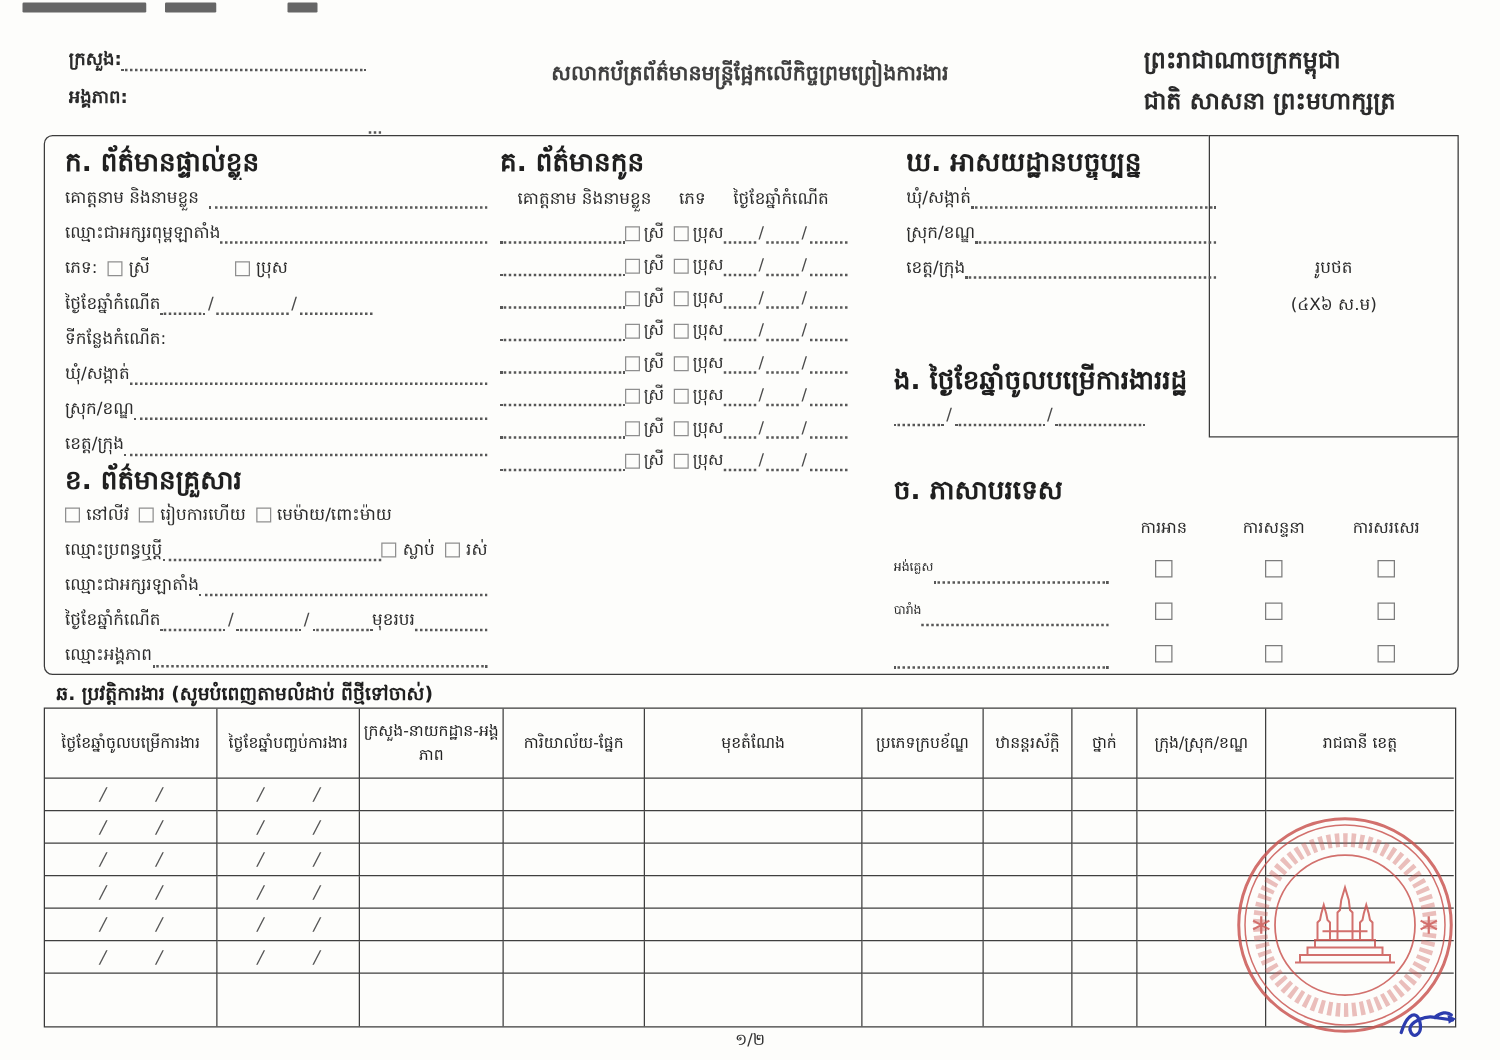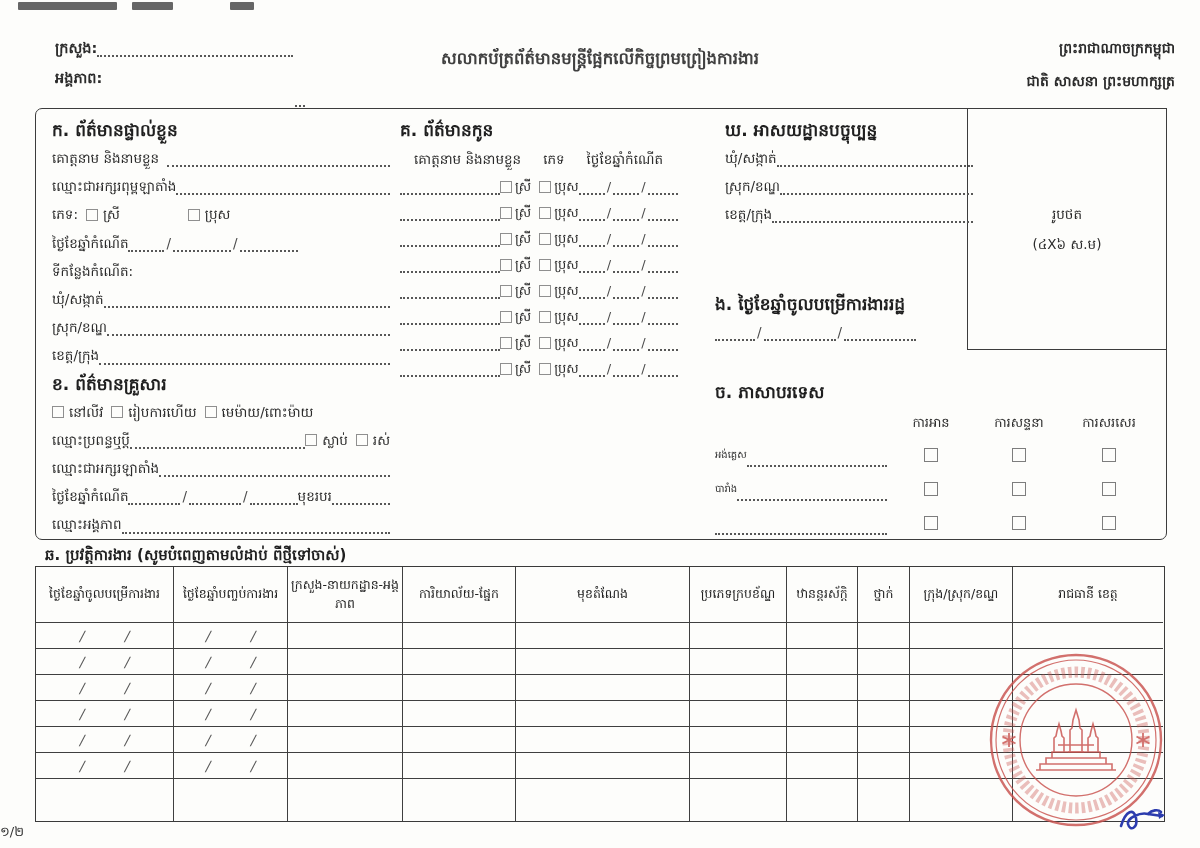--- a/index.html
+++ b/index.html
@@ -4,21 +4,21 @@
 <style>
   html,body { margin:0; padding:0; background:#e8e8e6; }
   #page {
     position:relative; width:1200px; height:848px; margin:0 auto;
     background:#fdfdfb; overflow:hidden;
     font-family:"DejaVu Sans", sans-serif; color:#2b2b2b;
   }
   .abs { position:absolute; }
   .khl { display:flex; align-items:baseline; font-size:13.5px; line-height:28px;
          white-space:nowrap; overflow:hidden; color:#2b2b2b; }
-  .heading { font-weight:bold; font-size:17px; line-height:28px; color:#1f1f1f; white-space:nowrap; overflow:hidden; }
+  .heading { font-weight:bold; font-size:21px; line-height:28px; color:#1f1f1f; white-space:nowrap; overflow:hidden; }
   .dots { display:inline-block; border-bottom:2px dotted #575757; height:13px; align-self:flex-end; margin-bottom:5px; }
   .dots.flex { flex:1 1 auto; min-width:10px; }
   .d26{width:26px}.d30{width:30px}.d36{width:36px}.d40{width:40px}.d48{width:48px}
   .d52{width:52px}.d58{width:58px}.d68{width:68px}.d72{width:72px}.d100{width:100px}
   .cb { display:inline-block; width:10px; height:10px; border:1.4px solid #8f8f8f;
         background:transparent; align-self:center; margin:0 5px 0 0; flex:0 0 auto; }
   .cb.tight { margin:0 3px 0 0; }
   .sl { color:#4a4a4a; padding:0 2px; flex:0 0 auto; }
   .gap8{width:8px;flex:0 0 auto}.gap14{width:14px;flex:0 0 auto}.gap22{width:22px;flex:0 0 auto}.gap46{width:46px;flex:0 0 auto}
   .lbl { flex:0 0 auto; }
@@ -28,22 +28,22 @@
   #photo-box { left:967px; top:108px; width:198px; height:240px;
     border:1.6px solid #3c3c3c; background:#fdfdfb;
     display:flex; flex-direction:column; align-items:center; justify-content:center;
     font-size:13.5px; line-height:30px; }
 
   #hdr-ministry { left:55px; top:34px; width:238px; }
   #hdr-ministry .lbl, #hdr-unit .lbl { font-weight:bold; font-size:14.5px; }
   #hdr-unit { left:55px; top:64px; width:250px;flex-direction:column; }
   #hdr-title { left:290px; top:48px; width:620px; text-align:center;
     font-weight:bold; font-size:16.5px; color:#404040; white-space:nowrap; overflow:hidden; }
-  #hdr-kingdom { left:915px; top:32px; width:260px; text-align:right;
-    font-weight:bold; font-size:14px; line-height:33px; white-space:nowrap; overflow:hidden; }
+  #hdr-kingdom { left:915px; top:32px; width:260px; text-align:left;
+    font-weight:bold; font-size:19px; line-height:33px; white-space:nowrap; overflow:hidden; }
 
   #col-a { left:52px; top:116px; width:338px; }
   #col-a .khl { line-height:28.2px; }
   #col-c { left:400px; top:116px; width:314px; }
   #col-c .crow { line-height:26px; font-size:13px; }
   #col-c .chead { line-height:30px; }
   #col-d { left:715px; top:116px; width:248px;margin-left:10px; }
   #sec-e { left:715px; top:290px; width:262px; }
   #sec-f { left:715px; top:378px; width:452px; }
   #langgrid { display:grid; grid-template-columns:172px 88px 88px 92px; margin-top:2px; }
@@ -61,21 +61,21 @@
     box-sizing:border-box; background:transparent; }
   #wtable .cell { border-right:1.3px solid #3f3f3f; border-bottom:1.3px solid #3f3f3f; box-sizing:border-box; }
   #wtable .cell.lastcol { border-right:none; }
   #wtable .cell.lastrow { border-bottom:none; }
   #wtable .hcell { display:flex; align-items:center; justify-content:center; text-align:center;
     font-size:12.5px; line-height:1.5; padding:2px 3px; color:#222; white-space:normal; overflow:hidden; }
   #wtable .datecell { display:flex; align-items:center; justify-content:center; gap:40px;
     color:#555; font-size:14px; }
   #wtable .datecell .tsl { transform:skewX(-12deg); }
 
-  #footer { left:0; top:823px; width:1200px; font-size:13px; color:#333; }
+  #footer { left:0; top:823px; width:1200px; text-align:center; font-size:13px; color:#333; }
 
   .scanbar { position:absolute; background:#4b4b4b; opacity:.85; border-radius:1px; }
 
   #stamp { left:988px; top:652px; width:176px; height:176px; opacity:.82; pointer-events:none; }
   #sig { left:1118px; top:796px; width:50px; height:44px; pointer-events:none; }
 </style>
 </head>
 <body>
 
 <div id="page">

